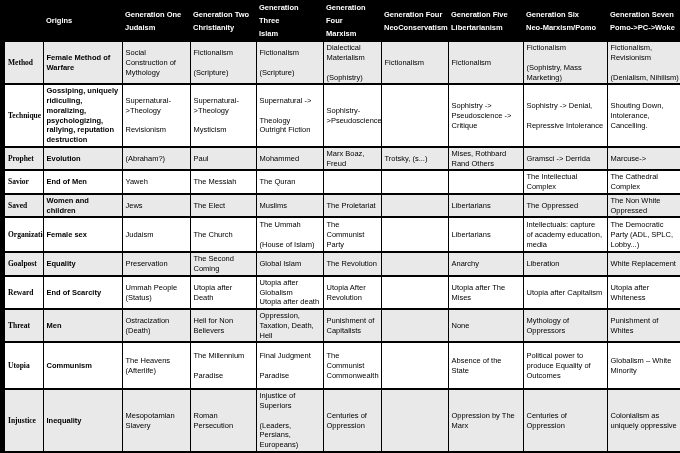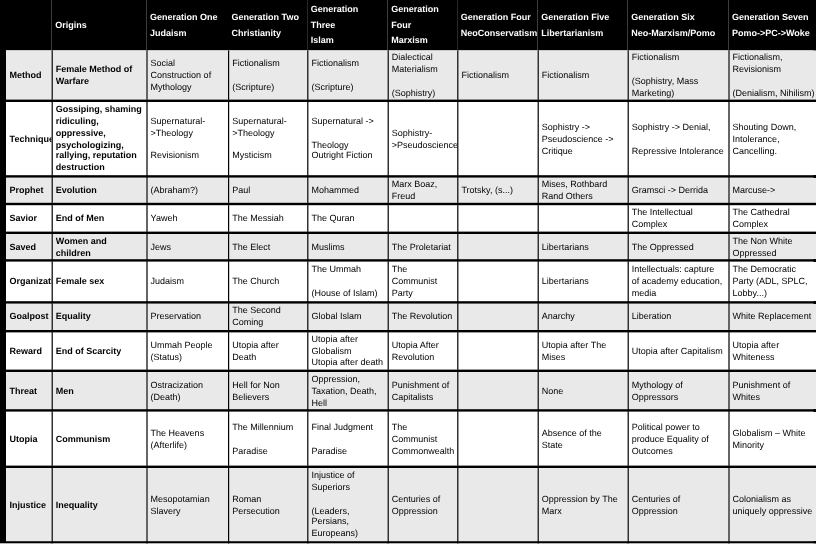--- a/index.html
+++ b/index.html
@@ -40,21 +40,21 @@
     line-height: 1.3;
     text-align: left;
     vertical-align: middle;
     padding: 1px 3px;
     border-left: 1px solid #000;
     white-space: pre-line;
     overflow: hidden;
   }
   tbody tr { border-top: 2px solid #000; }
   tbody tr:first-child { border-top: none; }
-  tbody th { font-weight: bold; border-left: none; }
+  tbody th { font-weight: bold; border-left: none; font-family: Liberation Serif, serif; }
   td.origins { font-weight: bold; }
   tr.stripe { background: #e9e9e9; }
   tr.plain { background: #ffffff; }
 </style>
 </head>
 <body>
 
 <div class="wrap">
   <table>
     <colgroup>
@@ -109,21 +109,21 @@
           <td>Fictionalism</td>
           <td>Fictionalism
 
 (Sophistry, Mass Marketing)</td>
           <td>Fictionalism, Revisionism
 
 (Denialism, Nihilism)</td>
         </tr>
         <tr class="plain" style="height: 62px;">
           <th>Technique</th>
-          <td class="origins">Gossiping, shaming ridiculing, oppressive, psychologizing, rallying, reputation destruction</td>
+          <td class="origins">Gossiping, uniquely ridiculing, moralizing, psychologizing, rallying, reputation destruction</td>
           <td>Supernatural-&gt;Theology
 
 Revisionism</td>
           <td>Supernatural-&gt;Theology
 
 Mysticism</td>
           <td>Supernatural -&gt;
 
 Theology
 Outright Fiction</td>

